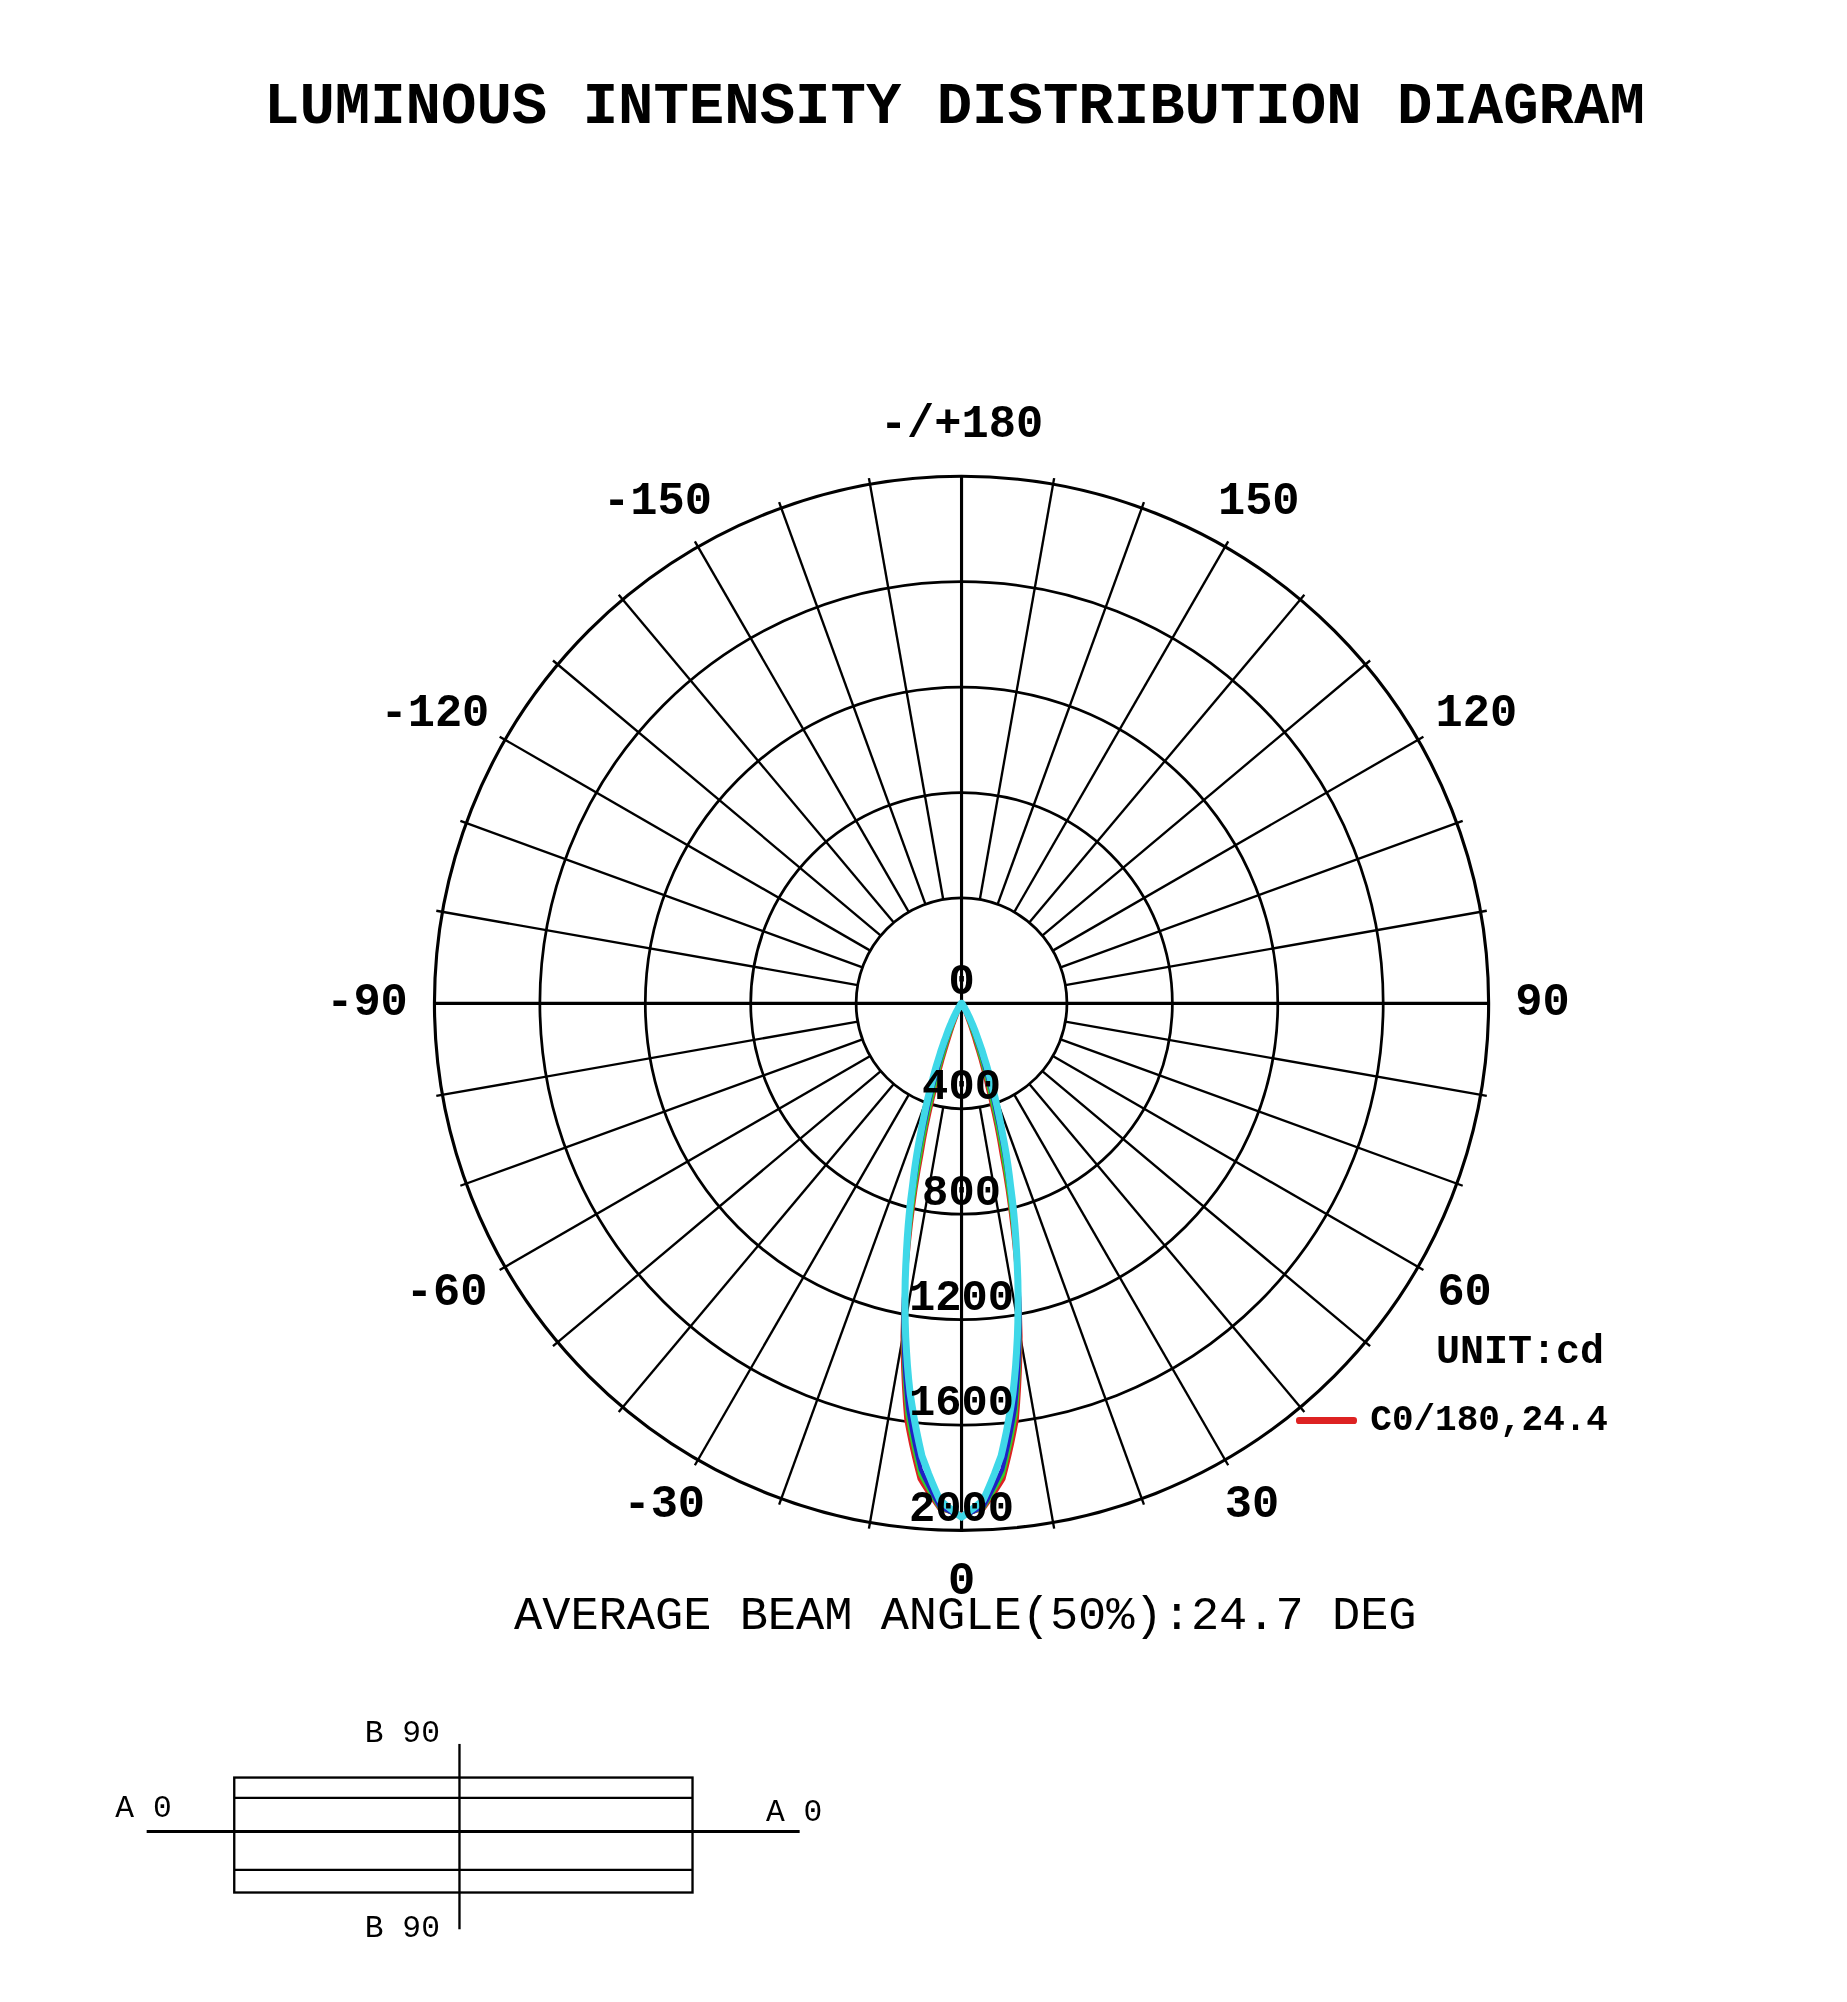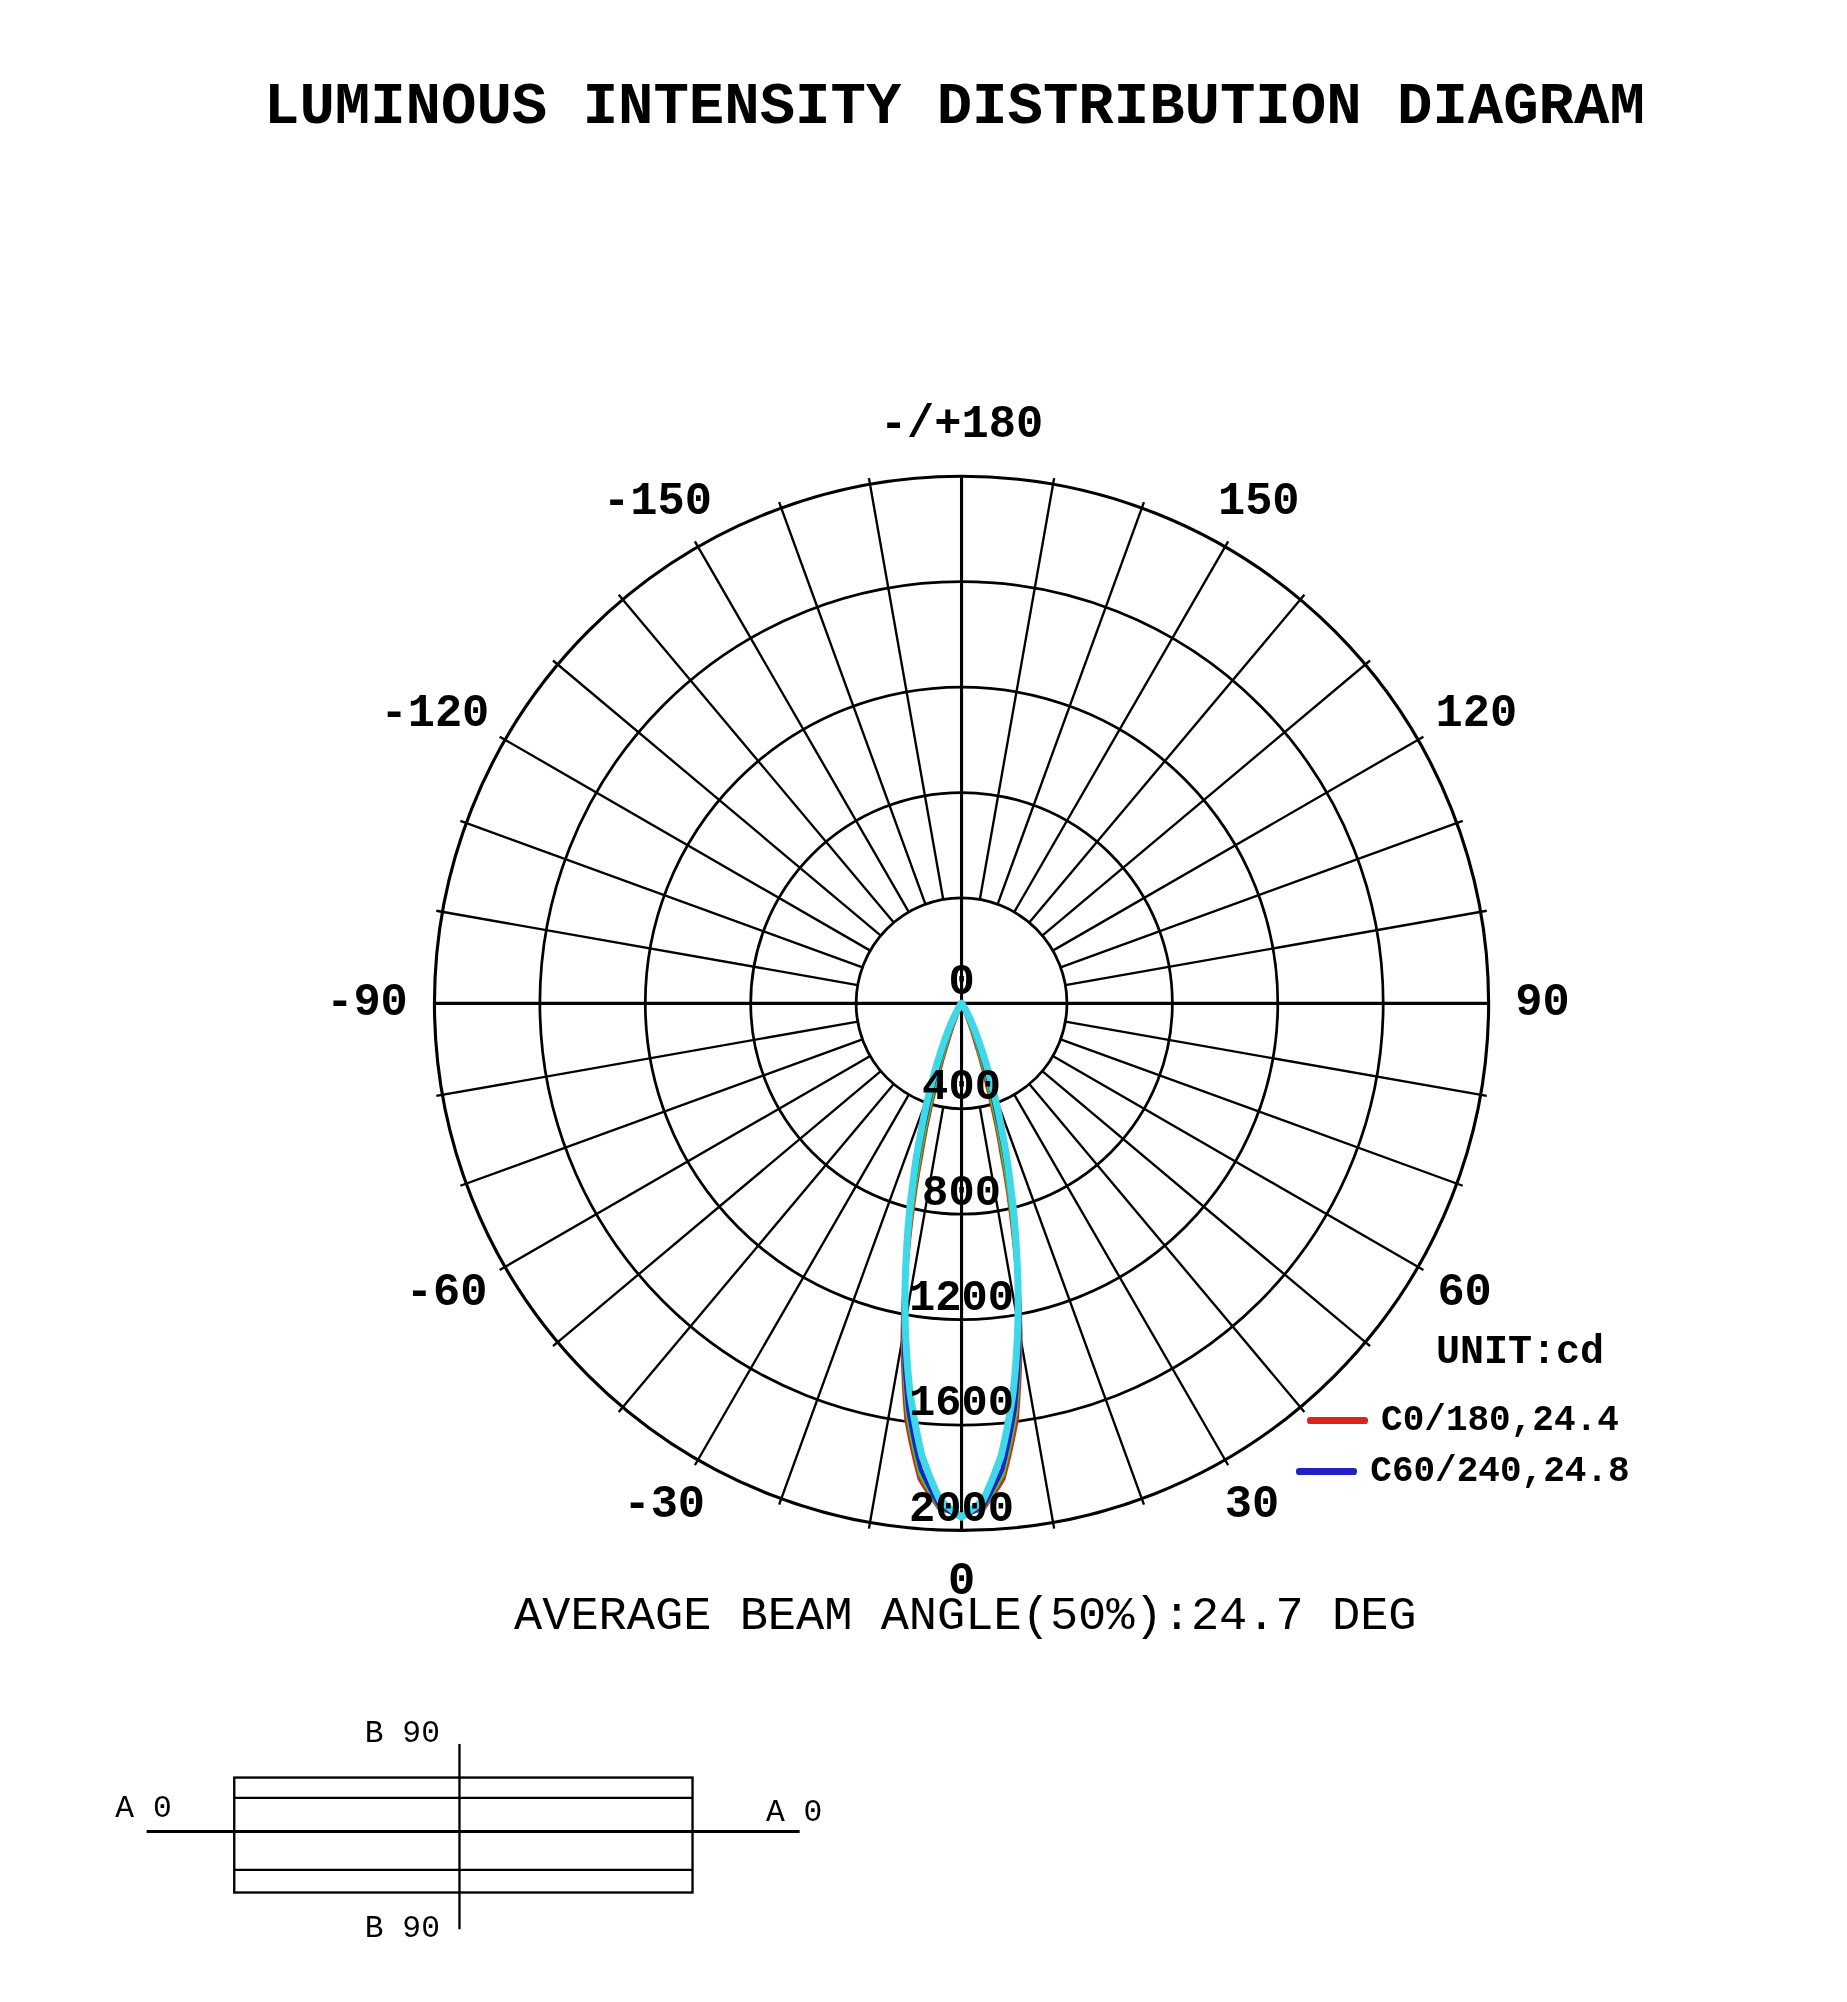--- a/index.html
+++ b/index.html
@@ -105,22 +105,18 @@
     </g>
   </svg>
 
   <div class="unit-label">UNIT:cd</div>
 
   <div class="legend">
     <div class="legend-row">
       <span class="swatch" style="background: rgb(221, 34, 34);"></span>
       <span class="legend-text">C0/180,24.4</span>
     </div>
-    <div class="legend-row">
-      <span class="swatch" style="background: rgb(32, 32, 196);"></span>
-      <span class="legend-text">C60/240,24.8</span>
-    </div>
   </div>
 
   <div class="caption">AVERAGE BEAM ANGLE(50%):24.7 DEG</div>
 
 </div>
 
 
 </body></html>

